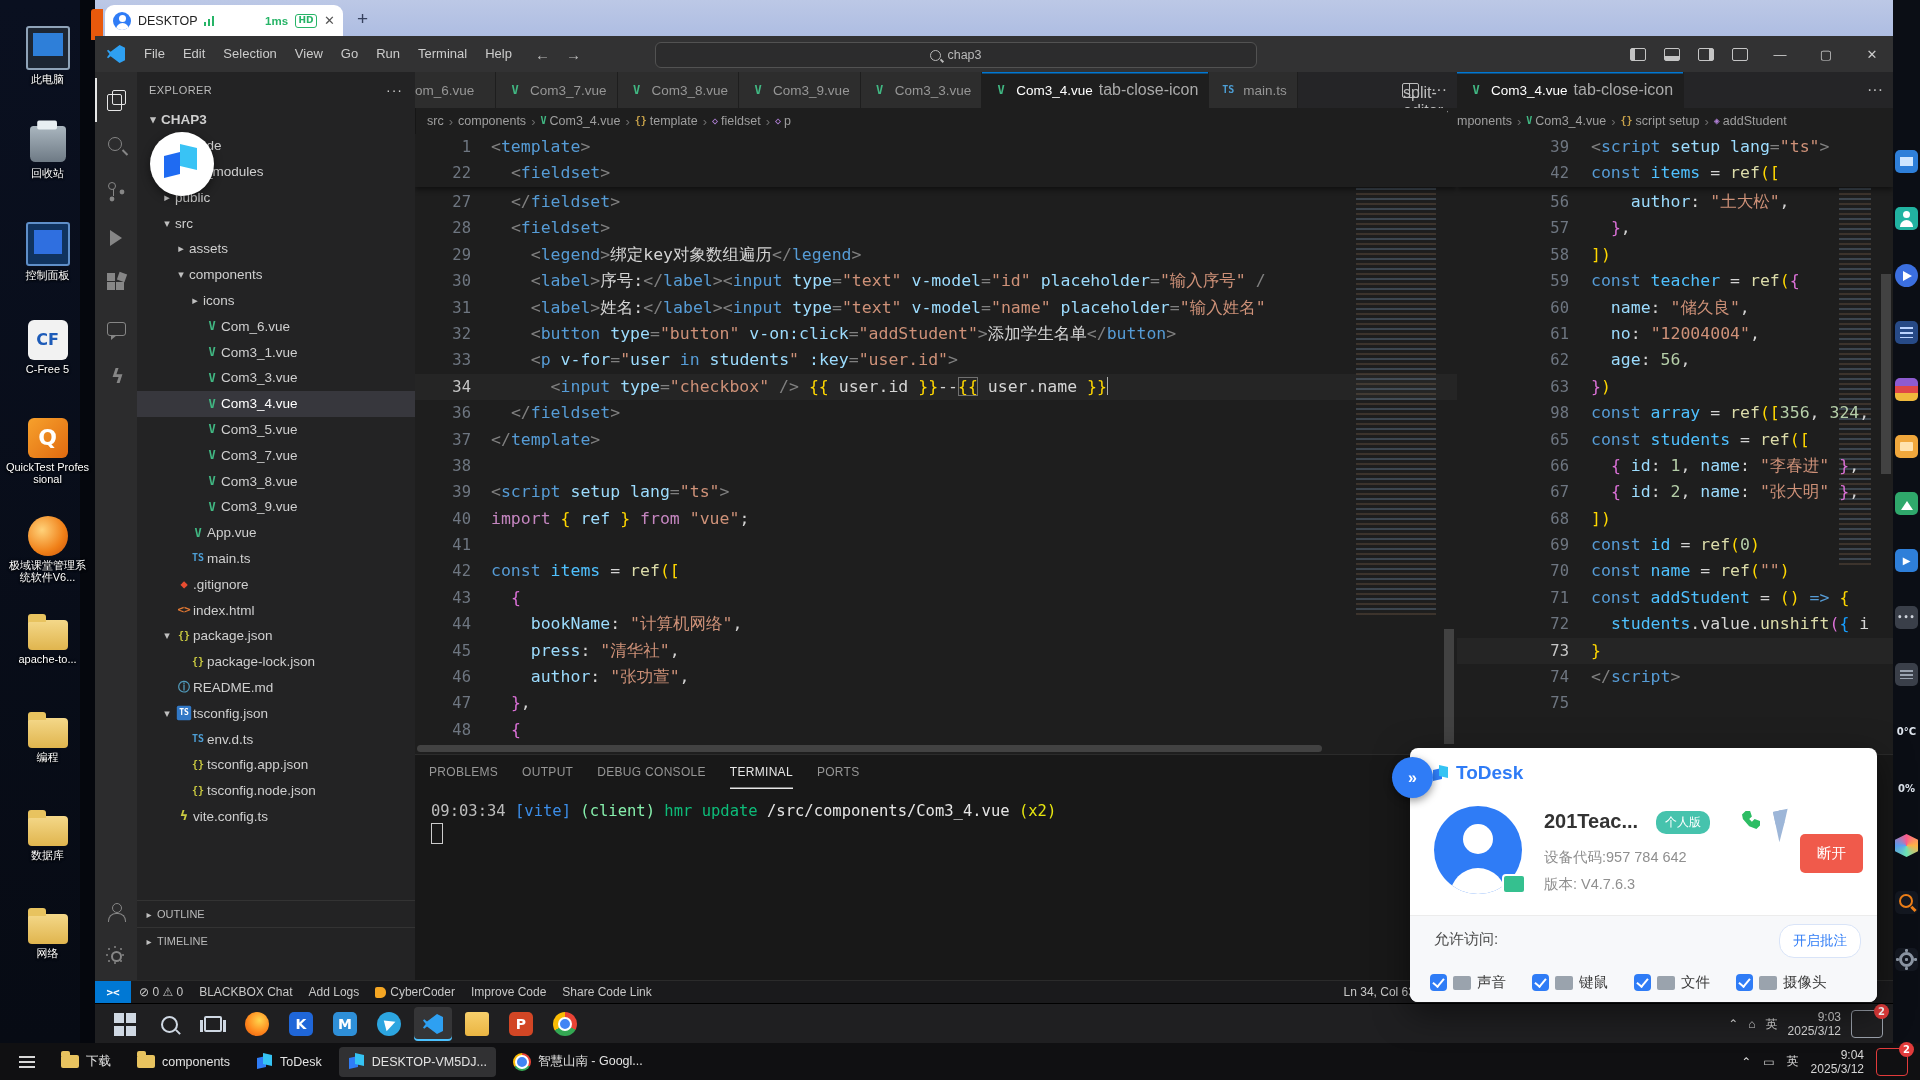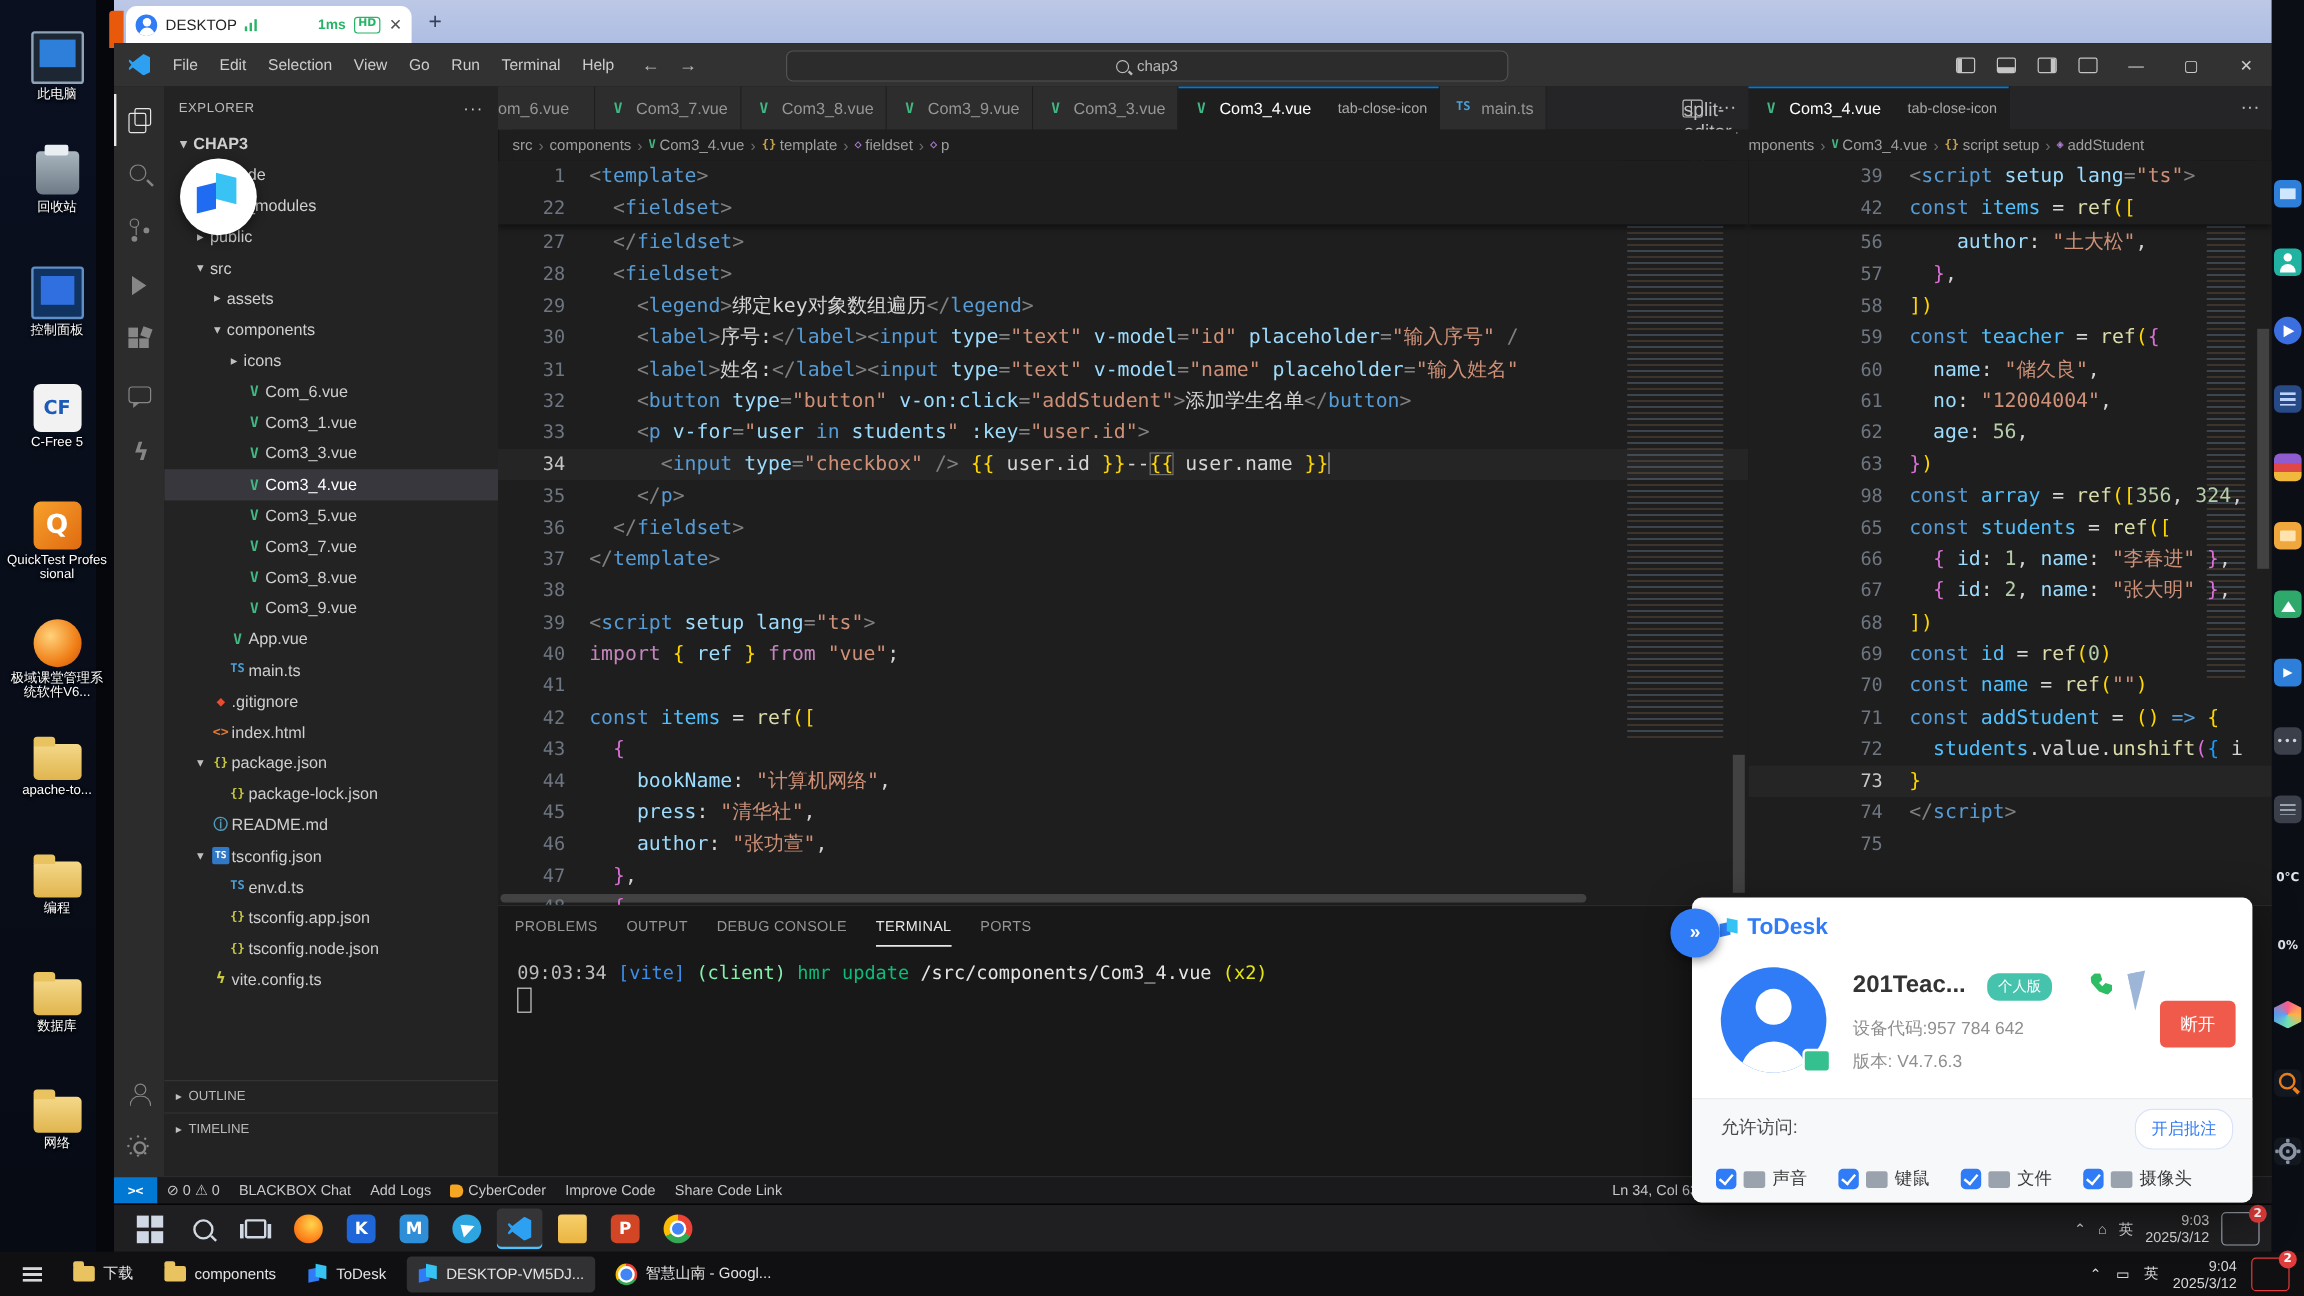--- a/index.html
+++ b/index.html
@@ -112,21 +112,21 @@
   .fi{width:18px;flex:none;text-align:center;font:700 10px/18px "DejaVu Sans Mono",monospace;}
   .fi.vue{color:#41b883;font-size:12px;} .fi.ts{color:#4d9fd6;} .fi.tsc{color:#fff;background:#3178c6;border-radius:2px;transform:scale(.8);} .fi.json{color:#cbcb41;} .fi.html{color:#e37933;font-size:11px;} .fi.git{color:#e84d31;font-size:12px;} .fi.info{color:#519aba;font-size:12px;} .fi.vite{color:#cbcb41;font-size:13px;}
   .sb-sec{position:absolute;left:0;right:0;height:27px;border-top:1px solid #333;display:flex;align-items:center;font-size:11px;color:#bbb;padding-left:4px;box-sizing:border-box;cursor:pointer;}
   .sb-sec .chev{font-size:10px;}
 
   
   #edregion{position:absolute;left:320px;top:0;right:0;height:100%;}
   #tabsrow{position:absolute;left:0;top:0;right:0;height:36px;background:#252527;display:flex;}
   .tab{height:36px;display:flex;align-items:center;gap:6px;padding:0 10px;background:#2d2d2d;border-right:1px solid #1e1e1e;color:#969696;font-size:13.5px;cursor:pointer;position:relative;flex:none;}
   .tab.act{background:#1e1e1e;color:#fff;box-shadow:inset 0 1.5px 0 #0078d4;}
-  .tab .x{margin-left:16px;font-size:12px;color:#aaa;}
+  .tab .x{margin-left:0;font-size:16px;color:#aaa;}
   .tabacts{margin-left:auto;display:flex;align-items:center;gap:12px;color:#bdbdbd;padding-right:10px;}
   .splitic{width:15px;height:13px;border:1.4px solid #bdbdbd;border-radius:2px;position:relative;}
   .splitic::after{content:"";position:absolute;left:6px;top:0;bottom:0;width:1.4px;background:#bdbdbd;}
   .bcrumb{position:absolute;top:36px;height:26px;display:flex;align-items:center;font-size:12.5px;color:#9f9f9f;gap:3px;white-space:nowrap;overflow:hidden;background:#1e1e1e;}
   .bc-sep{color:#6d6d6d;padding:0 2px;font-size:13px;}
   .bc-ic{font:700 10px/1 "DejaVu Sans Mono",monospace;}
   .bc-ic.vue{color:#41b883;} .bc-ic.br{color:#c8a24a;} .bc-ic.sym{color:#b180d7;} .bc-ic.m{color:#b180d7;}
 
   .editor{position:absolute;top:62px;bottom:227px;background:#1e1e1e;overflow:hidden;}
   .cl{display:flex;height:26.4px;line-height:26.4px;font:16.5px/26.4px "DejaVu Sans Mono",monospace;white-space:pre;}
@@ -611,21 +611,20 @@
               </div>
             <div class="linesbox" id="lb1" style="top:55px">
                 <div class="cl"><span class="ln">27</span><span class="lc"><span class="tk txt">  </span><span class="tk pun">&lt;/</span><span class="tk tag">fieldset</span><span class="tk pun">&gt;</span></span></div>
                 <div class="cl"><span class="ln">28</span><span class="lc"><span class="tk txt">  </span><span class="tk pun">&lt;</span><span class="tk tag">fieldset</span><span class="tk pun">&gt;</span></span></div>
                 <div class="cl"><span class="ln">29</span><span class="lc"><span class="tk txt">    </span><span class="tk pun">&lt;</span><span class="tk tag">legend</span><span class="tk pun">&gt;</span><span class="tk txt">绑定key对象数组遍历</span><span class="tk pun">&lt;/</span><span class="tk tag">legend</span><span class="tk pun">&gt;</span></span></div>
                 <div class="cl"><span class="ln">30</span><span class="lc"><span class="tk txt">    </span><span class="tk pun">&lt;</span><span class="tk tag">label</span><span class="tk pun">&gt;</span><span class="tk txt">序号:</span><span class="tk pun">&lt;/</span><span class="tk tag">label</span><span class="tk pun">&gt;&lt;</span><span class="tk tag">input</span><span class="tk att"> type</span><span class="tk pun">=</span><span class="tk str">"text"</span><span class="tk att"> v-model</span><span class="tk pun">=</span><span class="tk str">"id"</span><span class="tk att"> placeholder</span><span class="tk pun">=</span><span class="tk str">"输入序号"</span><span class="tk pun"> /</span></span></div>
                 <div class="cl"><span class="ln">31</span><span class="lc"><span class="tk txt">    </span><span class="tk pun">&lt;</span><span class="tk tag">label</span><span class="tk pun">&gt;</span><span class="tk txt">姓名:</span><span class="tk pun">&lt;/</span><span class="tk tag">label</span><span class="tk pun">&gt;&lt;</span><span class="tk tag">input</span><span class="tk att"> type</span><span class="tk pun">=</span><span class="tk str">"text"</span><span class="tk att"> v-model</span><span class="tk pun">=</span><span class="tk str">"name"</span><span class="tk att"> placeholder</span><span class="tk pun">=</span><span class="tk str">"输入姓名"</span></span></div>
                 <div class="cl"><span class="ln">32</span><span class="lc"><span class="tk txt">    </span><span class="tk pun">&lt;</span><span class="tk tag">button</span><span class="tk att"> type</span><span class="tk pun">=</span><span class="tk str">"button"</span><span class="tk att"> v-on:click</span><span class="tk pun">=</span><span class="tk str">"addStudent"</span><span class="tk pun">&gt;</span><span class="tk txt">添加学生名单</span><span class="tk pun">&lt;/</span><span class="tk tag">button</span><span class="tk pun">&gt;</span></span></div>
                 <div class="cl"><span class="ln">33</span><span class="lc"><span class="tk txt">    </span><span class="tk pun">&lt;</span><span class="tk tag">p</span><span class="tk att"> v-for</span><span class="tk pun">=</span><span class="tk str">"</span><span class="tk att">user</span><span class="tk kw"> in</span><span class="tk att"> students</span><span class="tk str">"</span><span class="tk att"> :key</span><span class="tk pun">=</span><span class="tk str">"user.id"</span><span class="tk pun">&gt;</span></span></div>
                 <div class="cl cur"><span class="ln">34</span><span class="lc"><span class="tk txt">      </span><span class="tk pun">&lt;</span><span class="tk tag">input</span><span class="tk att"> type</span><span class="tk pun">=</span><span class="tk str">"checkbox"</span><span class="tk pun"> /&gt;</span><span class="tk b1"> {{</span><span class="tk txt"> user.id </span><span class="tk b1">}}</span><span class="tk txt">--</span><span class="tk b1m">{{</span><span class="tk txt"> user.name </span><span class="tk b1">}}</span><span class="caret"></span></span></div>
-                <div class="cl"><span class="ln">35</span><span class="lc"><span class="tk txt">    </span><span class="tk pun">&lt;/</span><span class="tk tag">p</span><span class="tk pun">&gt;</span></span></div>
                 <div class="cl"><span class="ln">36</span><span class="lc"><span class="tk txt">  </span><span class="tk pun">&lt;/</span><span class="tk tag">fieldset</span><span class="tk pun">&gt;</span></span></div>
                 <div class="cl"><span class="ln">37</span><span class="lc"><span class="tk pun">&lt;/</span><span class="tk tag">template</span><span class="tk pun">&gt;</span></span></div>
                 <div class="cl"><span class="ln">38</span><span class="lc"></span></div>
                 <div class="cl"><span class="ln">39</span><span class="lc"><span class="tk pun">&lt;</span><span class="tk tag">script</span><span class="tk att"> setup</span><span class="tk att"> lang</span><span class="tk pun">=</span><span class="tk str">"ts"</span><span class="tk pun">&gt;</span></span></div>
                 <div class="cl"><span class="ln">40</span><span class="lc"><span class="tk imp">import</span><span class="tk b1"> {</span><span class="tk att"> ref</span><span class="tk b1"> }</span><span class="tk imp"> from</span><span class="tk str"> "vue"</span><span class="tk txt">;</span></span></div>
                 <div class="cl"><span class="ln">41</span><span class="lc"></span></div>
                 <div class="cl"><span class="ln">42</span><span class="lc"><span class="tk kw">const</span><span class="tk vr"> items</span><span class="tk txt"> = </span><span class="tk fn">ref</span><span class="tk b1">([</span></span></div>
                 <div class="cl"><span class="ln">43</span><span class="lc"><span class="tk txt">  </span><span class="tk b2">{</span></span></div>
                 <div class="cl"><span class="ln">44</span><span class="lc"><span class="tk att">    bookName</span><span class="tk txt">: </span><span class="tk str">"计算机网络"</span><span class="tk txt">,</span></span></div>
                 <div class="cl"><span class="ln">45</span><span class="lc"><span class="tk att">    press</span><span class="tk txt">: </span><span class="tk str">"清华社"</span><span class="tk txt">,</span></span></div>

